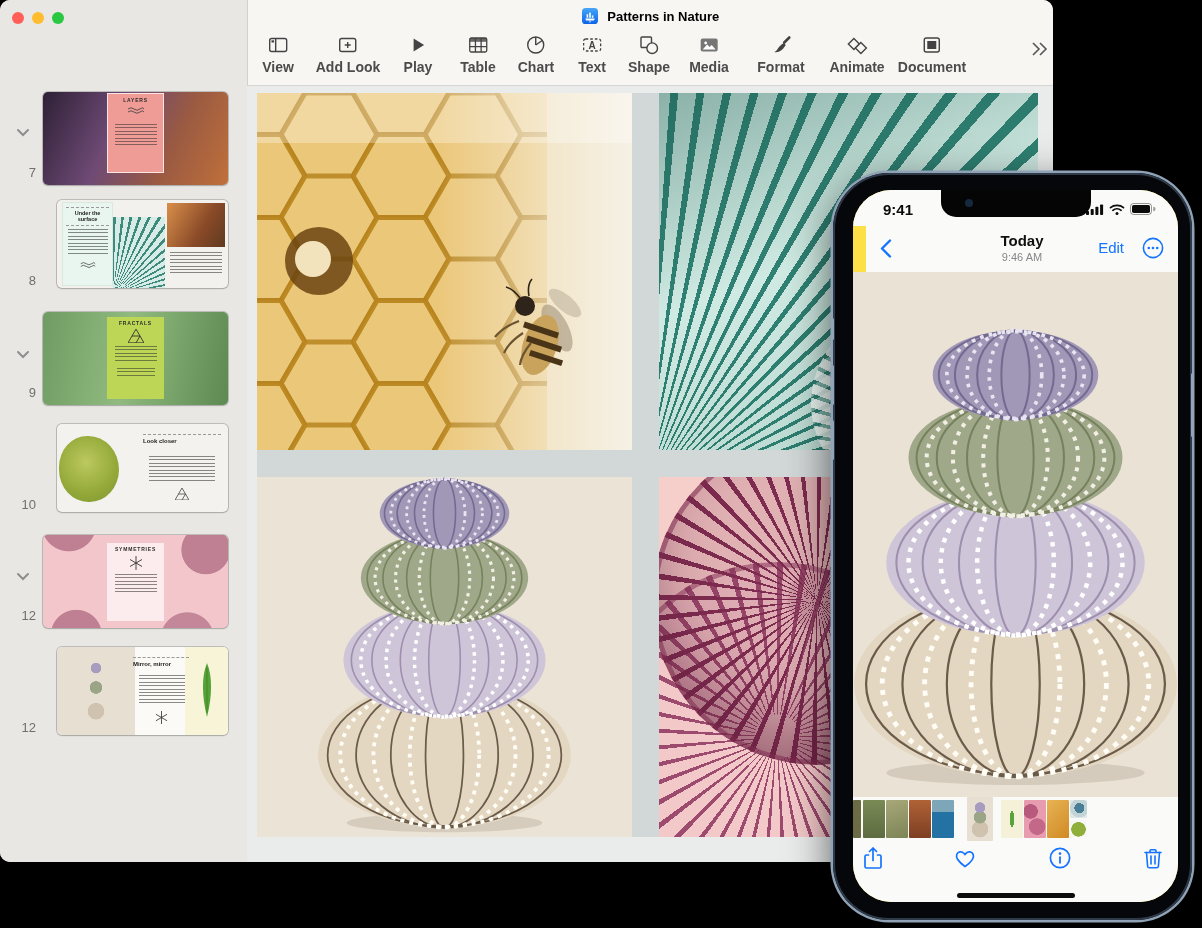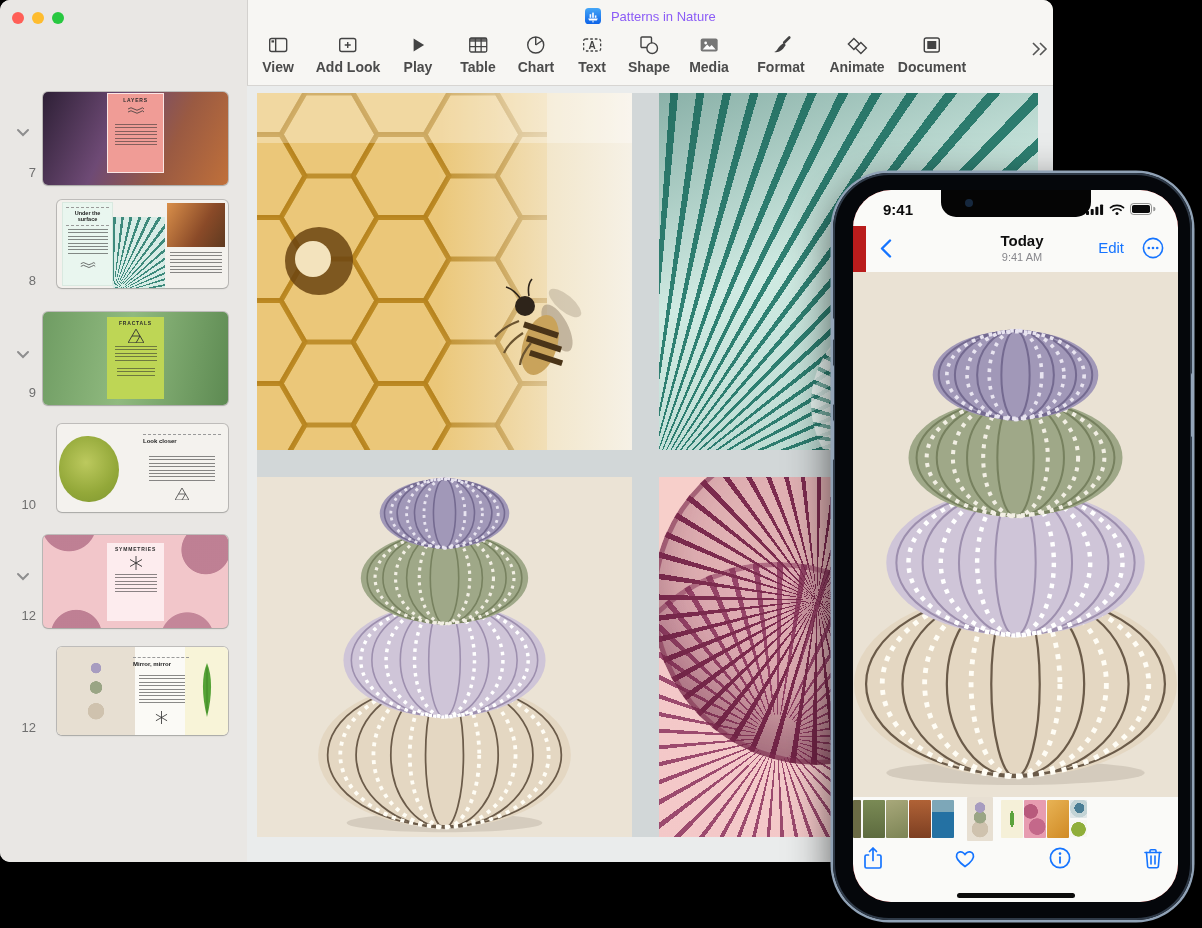--- a/index.html
+++ b/index.html
@@ -5,21 +5,21 @@
   html,body{margin:0;padding:0;}
   body{width:1202px;height:928px;background:#000;position:relative;overflow:hidden;
        font-family:"Liberation Sans",sans-serif;-webkit-font-smoothing:antialiased;}
   svg{display:block;}
   
   .kwin{position:absolute;left:0;top:0;width:1053px;height:862px;border-radius:10px;
         background:#e9e7e4;box-shadow:0 18px 50px rgba(0,0,0,.55);overflow:hidden;z-index:1;}
   .toolbar{position:absolute;left:247px;top:0;right:0;height:85px;background:#f7f6f3;
            border-bottom:1px solid #d7d5d2;border-left:1px solid #d3d1ce;}
   .wtitle{position:absolute;left:0;right:0;top:8px;text-align:center;font-size:13px;
-          font-weight:400;color:#8b5cf6;}
+          font-weight:700;color:#000000;}
   .wtitle .kicon{display:inline-block;vertical-align:-3px;margin-right:6px;}
   .tbi{position:absolute;top:34px;transform:translateX(-50%);text-align:center;color:#434343;cursor:default;}
   .tbi svg{margin:0 auto 3px auto;}
   .tbi .lab{font-size:14px;color:#4b4b4b;white-space:nowrap;font-weight:bold;}
   .tb-view{left:30px}.tb-add{left:100px}.tb-play{left:170px}.tb-table{left:230px}.tb-chart{left:288px}
   .tb-text{left:344px}.tb-shape{left:401px}.tb-media{left:461px}.tb-format{left:533px}
   .tb-animate{left:609px}.tb-doc{left:684px}.tb-more{left:791px;top:38px}
   
   .tl{position:absolute;width:12px;height:12px;border-radius:50%;top:12px;}
   .tl.r{left:12px;background:#ff5f57}.tl.y{left:32px;background:#febc2e}.tl.g{left:52px;background:#28c840}
@@ -60,21 +60,21 @@
   .wheelB{left:-57px;top:85px;width:350px;height:350px;
      background:radial-gradient(circle,#f3cdc9 0 22px,rgba(243,205,201,0) 23px),
      repeating-conic-gradient(#9c4a6e 0 2deg, rgba(236,186,196,.3) 2deg 8deg);
      box-shadow:inset 0 0 0 5px rgba(140,58,94,.55);}
   
   .phone{position:absolute;left:833px;top:173px;width:359px;height:747px;z-index:10;}
   .pbody{position:absolute;inset:0;border-radius:56px;background:#05070b;
          box-shadow:0 0 0 2.5px #90a2b6, inset 0 0 0 2px #2f3a48, 0 14px 45px rgba(0,0,0,.65);}
   .pbtn{position:absolute;background:#93a4b8;border-radius:2px;}
   .screen{position:absolute;left:20px;top:17px;width:325px;height:712px;border-radius:38px;
-          overflow:hidden;background:#b91c1c;}
+          overflow:hidden;background:#fde047;}
   .sbar{position:absolute;left:0;top:0;right:0;height:36px;background:#fafaf8;}
   .stime{position:absolute;left:30px;top:11px;font-size:15px;font-weight:700;color:#0b0b0c;}
   .sicons{position:absolute;right:22px;top:13px;display:flex;gap:5px;align-items:center;}
   .notch{position:absolute;left:50%;margin-left:-75px;top:0;width:150px;height:27px;background:#050505;
          border-radius:0 0 15px 15px;}
   .cam{position:absolute;left:24px;top:9px;width:8px;height:8px;border-radius:50%;background:#16283e;}
   .nav{position:absolute;left:0;top:36px;right:0;height:46px;background:#fafaf8;border-bottom:1px solid rgba(0,0,0,.08);margin-left:13px;}
   .ntitle{position:absolute;left:0;right:0;top:6px;text-align:center;font-size:15px;font-weight:600;color:#101010;}
   .nsub{position:absolute;left:0;right:0;top:25px;text-align:center;font-size:11px;color:#87878c;}
   .nedit{position:absolute;right:54px;top:13px;font-size:15px;color:#1574ff;}
@@ -463,21 +463,21 @@
     </div>
     <div class="notch">
         <div class="cam"></div>
       </div>
 
     <div class="nav">
       <svg class="nback" viewBox="0 0 12 19">
           <polyline points="10,1.5 2,9.5 10,17.5" fill="none" stroke="#1574ff" stroke-width="2.4" stroke-linecap="round" stroke-linejoin="round"></polyline>
         </svg>
       <div class="ntitle">Today</div>
-      <div class="nsub">9:41 AM</div>
+      <div class="nsub">9:46 AM</div>
       <div class="nedit">Edit</div>
       <svg class="nmore" viewBox="0 0 22 22">
           <circle cx="11" cy="11" r="9.6" fill="none" stroke="#1574ff" stroke-width="1.6"></circle>
           <circle cx="6.8" cy="11" r="1.3" fill="#1574ff"></circle>
           <circle cx="11" cy="11" r="1.3" fill="#1574ff"></circle>
           <circle cx="15.2" cy="11" r="1.3" fill="#1574ff"></circle>
         </svg>
     </div>
 
     <div class="pphoto">

